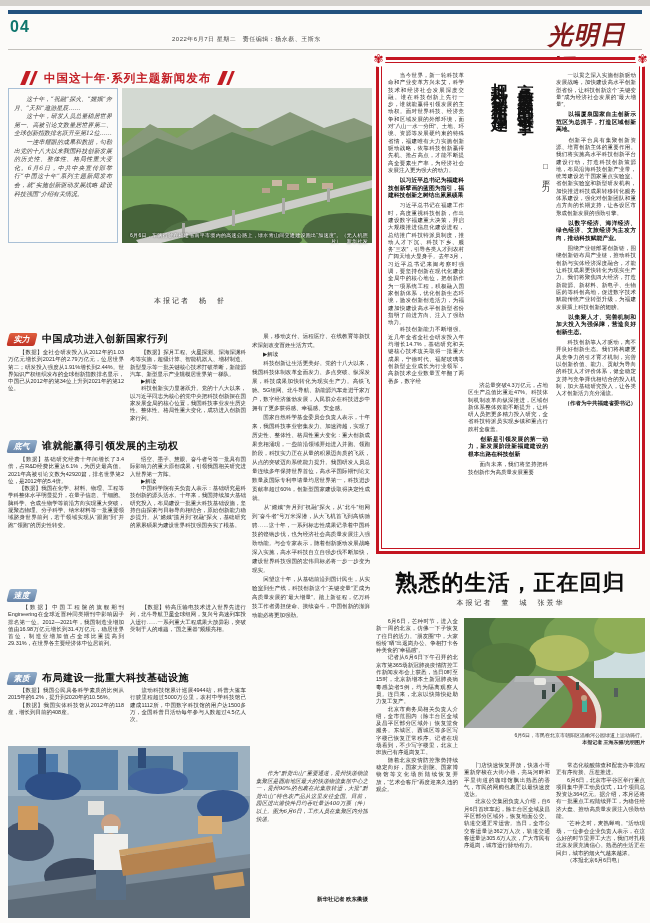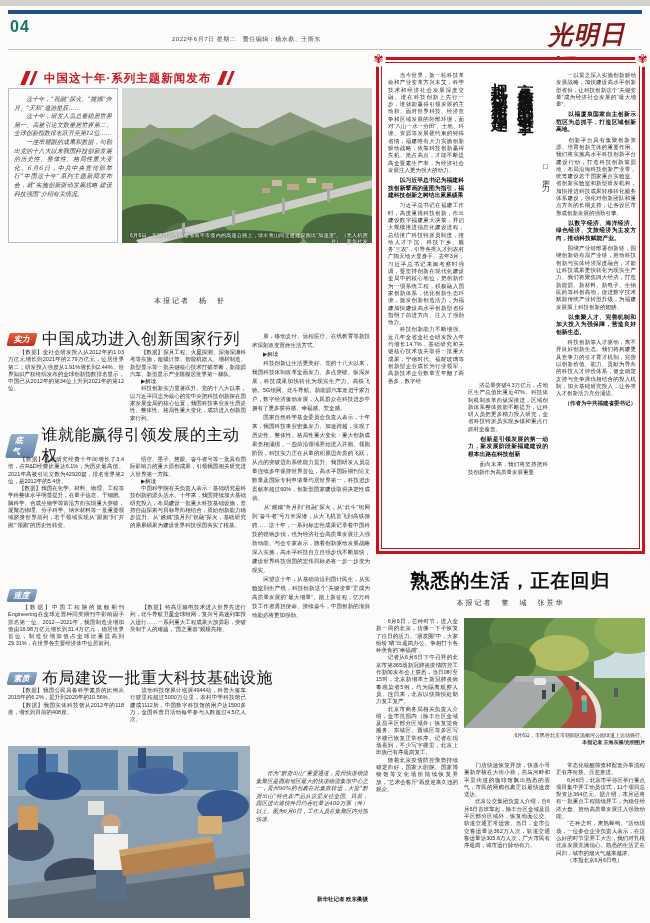--- a/index.html
+++ b/index.html
@@ -30,21 +30,21 @@
   
   .lead-headline{left:8px;top:250px;width:364px;text-align:center;font-size:27px;font-weight:900;
                  color:#0c0c0c;letter-spacing:.5px;font-family:"DejaVu Sans","Liberation Sans",sans-serif;}
   .lead-byline{left:8px;top:296px;width:364px;text-align:center;font-size:7px;color:#333;letter-spacing:2px;}
   
   .sec-head{height:14px;display:flex;align-items:center;}
   .tag{display:inline-block;padding:1px 6px;font-size:8px;font-weight:bold;color:#fff;
        transform:skewX(-14deg);border-radius:2px;margin-right:6px;}
   .tag.red{background:linear-gradient(180deg,#e0603f,#c03124);}
   .tag.blue{background:linear-gradient(180deg,#93aecb,#6784a8);}
-  .sec-title{font-size:16px;font-weight:400;color:#151515;letter-spacing:.5px;}
+  .sec-title{font-size:10px;font-weight:700;color:#151515;letter-spacing:.5px;}
   
   .txt{font-size:5.5px;line-height:7.3px;color:#2c2c2c;text-align:justify;
        white-space:pre-wrap;overflow:hidden;}
   .txt.tall{line-height:9px;}
   
   .bl-photo{left:8px;top:746px;width:242px;height:172px;overflow:hidden;}
   .pcap{left:256px;top:770px;width:112px;height:150px;font-size:5.5px;line-height:7.6px;color:#333;
         font-family:"DejaVu Serif","Liberation Serif",serif;font-style:italic;text-align:justify;white-space:pre-wrap;overflow:hidden;}
   .pcap-credit{left:256px;top:896px;width:112px;font-size:5.5px;font-weight:bold;color:#222;text-align:right;}
   
@@ -57,21 +57,21 @@
   .v-head{left:466px;top:70px;width:86px;height:290px;writing-mode:vertical-rl;text-orientation:upright;}
   .v-line{font-size:16.5px;font-weight:900;color:#111;letter-spacing:4px;line-height:26px;
           font-family:"DejaVu Serif","Liberation Serif",serif;}
   .v-author{font-size:8px;color:#222;letter-spacing:3px;line-height:14px;padding-top:92px;}
   .badge{left:450px;top:326px;width:106px;height:46px;}
   .badge-text{position:absolute;left:25px;top:3px;line-height:15px;white-space:nowrap;}
   .badge-l1{font-size:13.5px;font-weight:900;color:#cf2318;letter-spacing:2px;}
   .badge-l2{font-size:12.5px;font-weight:900;color:#a03d12;letter-spacing:1px;}
   .rb-sig{font-size:5.5px;font-weight:bold;color:#222;text-align:right;margin-top:3px;}
   
-  .bj-headline{left:376px;top:568px;width:269px;text-align:center;font-size:19px;font-weight:900;color:#0d0d0d;letter-spacing:1px;}
+  .bj-headline{left:376px;top:568px;width:269px;text-align:center;font-size:22px;font-weight:900;color:#0d0d0d;letter-spacing:1px;}
   .bj-byline{left:376px;top:598px;width:269px;text-align:center;font-size:7px;color:#333;letter-spacing:2px;}
   .park-photo{left:464px;top:618px;width:181px;height:110px;overflow:hidden;}
   .park-cap{left:464px;top:732px;width:181px;font-size:5px;color:#333;text-align:right;line-height:7px;}
   .park-credit{font-weight:bold;}
   svg{display:block;}
 </style>
 </head>
 <body>
 
 <div id="sheet">

